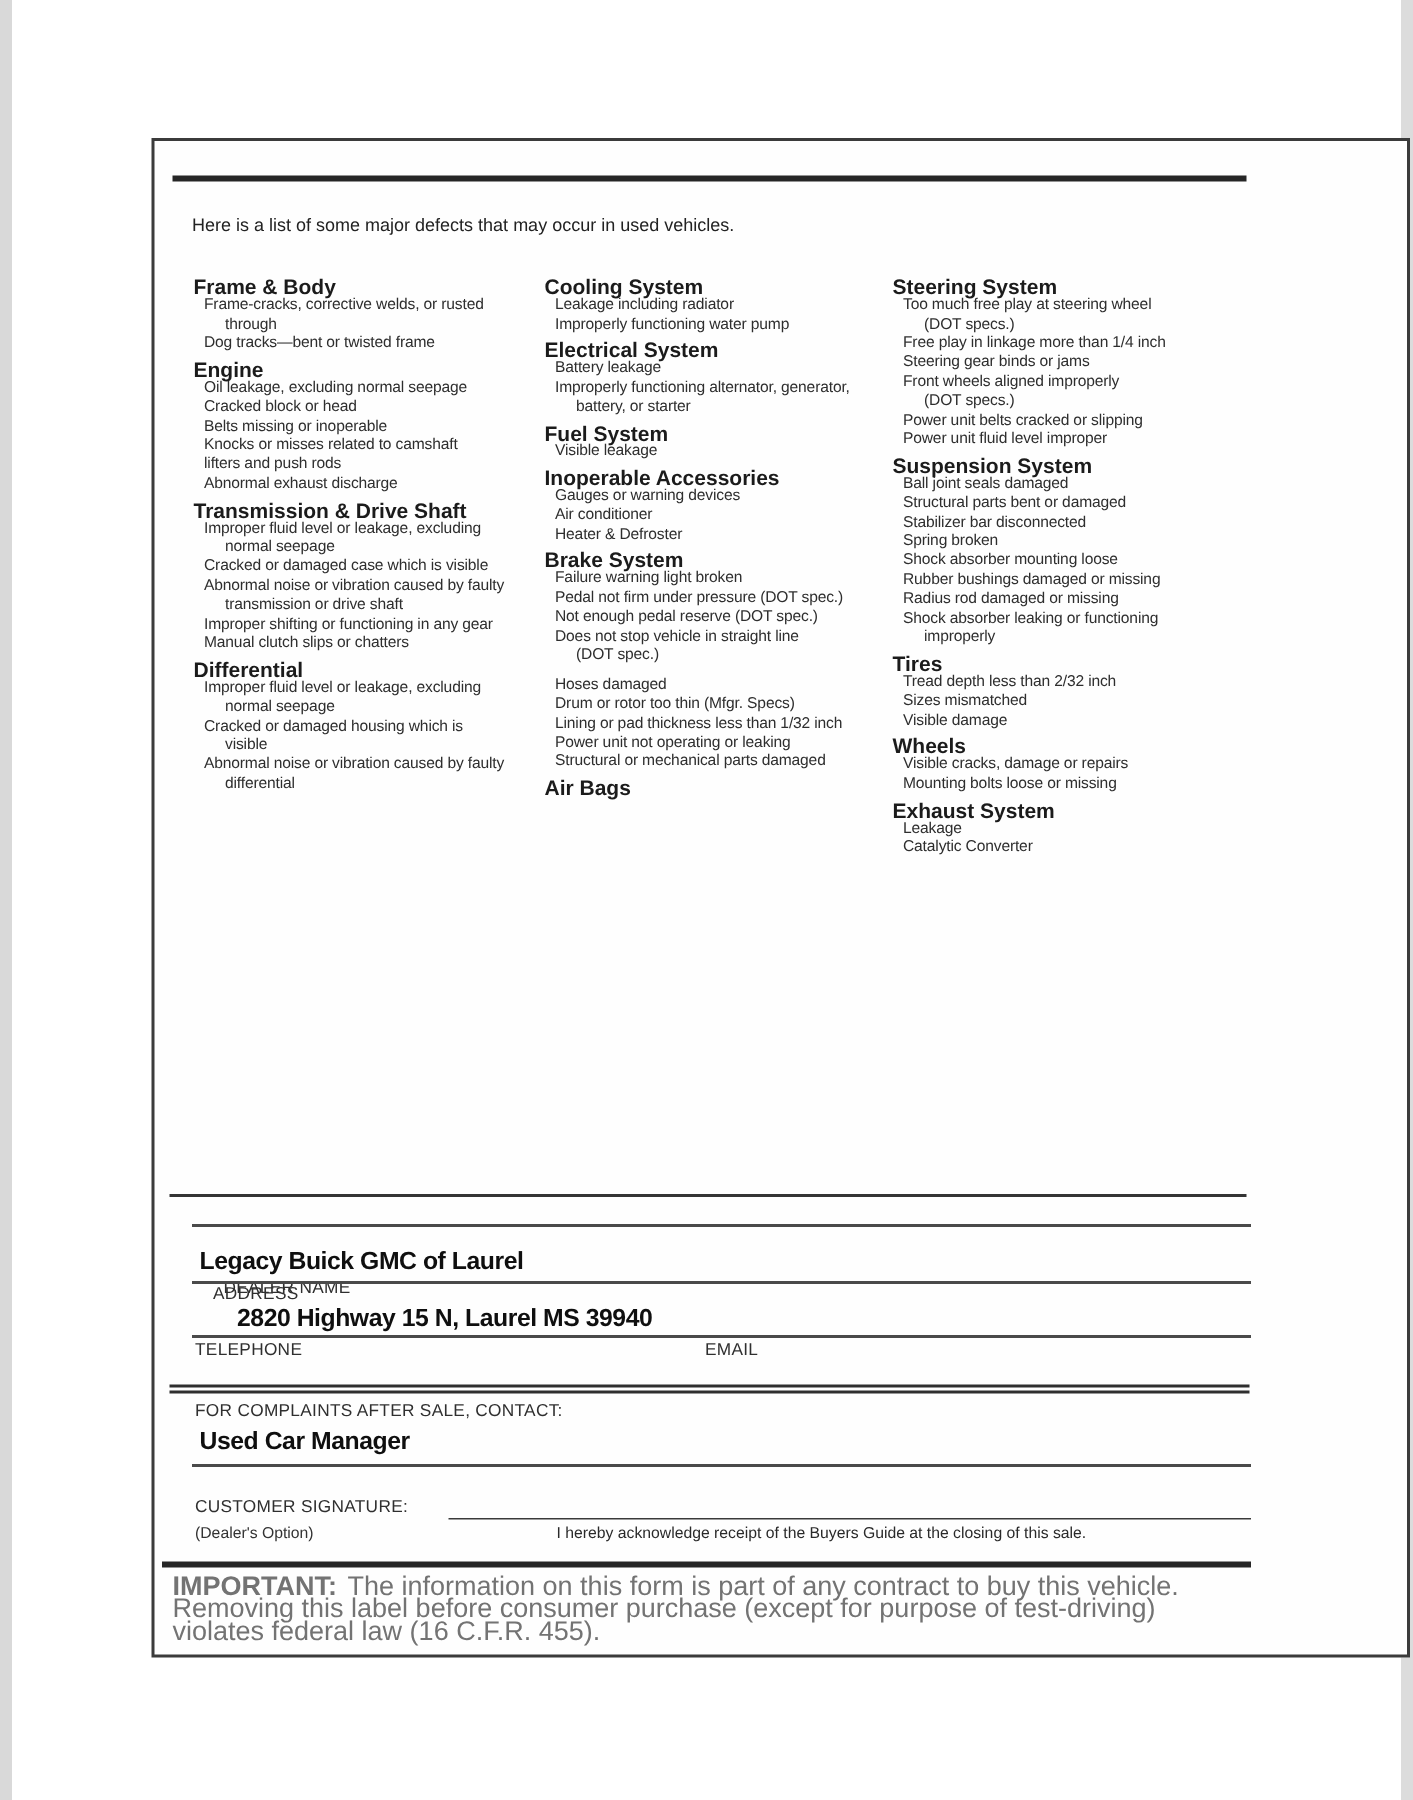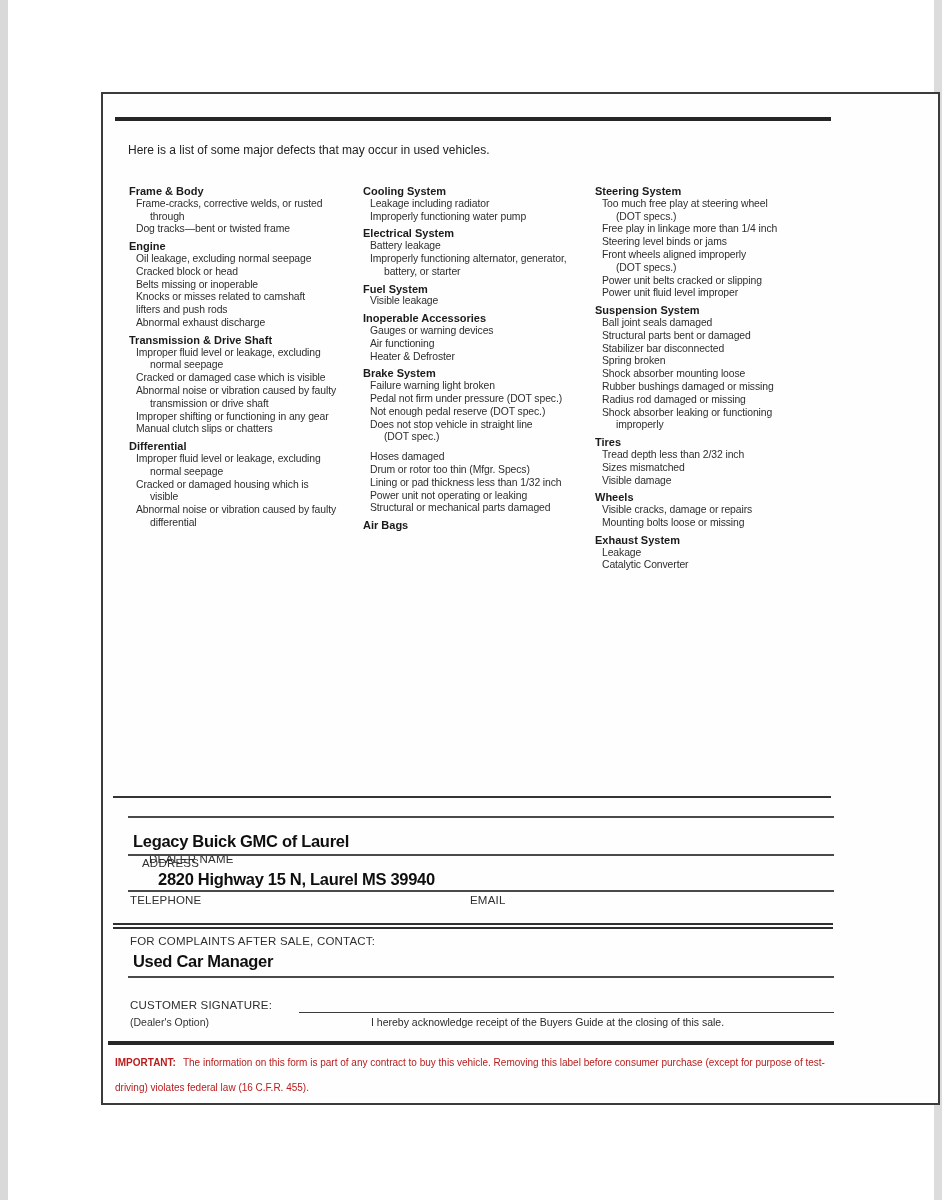--- a/index.html
+++ b/index.html
@@ -25,33 +25,33 @@
 
   .intro{font-size:12px;color:#222;white-space:nowrap;}
 
   .defects-col{top:91px;}
   .col-0{left:26px;width:234px;}
   .col-1{left:260px;width:230px;}
   .col-2{left:492px;width:238px;}
 
   .defect-section{margin-top:4px;}
   .defect-section:first-child{margin-top:0;}
-  .defect-heading{font-weight:bold;font-size:11px;line-height:12.8px;color:#1b1b1b;white-space:nowrap;}
+  .defect-heading{font-weight:bold;font-size:14px;line-height:12.8px;color:#1b1b1b;white-space:nowrap;}
   .defect-line{font-size:10.4px;line-height:12.8px;color:#2e2e2e;white-space:nowrap;letter-spacing:-0.1px;}
   .defect-line.lvl1{padding-left:7px;}
   .defect-line.lvl2{padding-left:21px;}
   .defect-line.gap{margin-top:7px;}
 
   .form-label{font-size:11.5px;color:#2f2f2f;letter-spacing:.2px;white-space:nowrap;}
   .form-value{font-size:16.5px;font-weight:600;color:#0f0f0f;letter-spacing:-0.3px;white-space:nowrap;}
   .form-sub{font-size:10.5px;color:#333;white-space:nowrap;}
   .ack{font-size:10.5px;color:#2a2a2a;white-space:nowrap;}
   .sig-line{border-bottom:1.5px solid #3a3a3a;height:13px;}
 
-  .important{font-size:10px;line-height:25px;color:#b91c1c;}
+  .important{font-size:18px;line-height:15px;color:#737373;}
   .important .imp-label{font-weight:bold;margin-right:7px;}
 </style>
 </head>
 <body>
 
 <div class="edge-strip edge-left"></div>
 <div class="edge-strip edge-right"></div>
 
 <div class="page">
 
@@ -107,21 +107,21 @@
         <div class="defect-line lvl1">Improperly functioning alternator, generator,</div>
         <div class="defect-line lvl2">battery, or starter</div>
       </div>
       <div class="defect-section">
         <div class="defect-heading">Fuel System</div>
         <div class="defect-line lvl1">Visible leakage</div>
       </div>
       <div class="defect-section">
         <div class="defect-heading">Inoperable Accessories</div>
         <div class="defect-line lvl1">Gauges or warning devices</div>
-        <div class="defect-line lvl1">Air functioning</div>
+        <div class="defect-line lvl1">Air conditioner</div>
         <div class="defect-line lvl1">Heater &amp; Defroster</div>
       </div>
       <div class="defect-section">
         <div class="defect-heading">Brake System</div>
         <div class="defect-line lvl1">Failure warning light broken</div>
         <div class="defect-line lvl1">Pedal not firm under pressure (DOT spec.)</div>
         <div class="defect-line lvl1">Not enough pedal reserve (DOT spec.)</div>
         <div class="defect-line lvl1">Does not stop vehicle in straight line</div>
         <div class="defect-line lvl2">(DOT spec.)</div>
         <div class="defect-line lvl1 gap">Hoses damaged</div>
@@ -133,21 +133,21 @@
       <div class="defect-section">
         <div class="defect-heading">Air Bags</div>
       </div>
     </div>
   <div class="defects-col col-2">
       <div class="defect-section">
         <div class="defect-heading">Steering System</div>
         <div class="defect-line lvl1">Too much free play at steering wheel</div>
         <div class="defect-line lvl2">(DOT specs.)</div>
         <div class="defect-line lvl1">Free play in linkage more than 1/4 inch</div>
-        <div class="defect-line lvl1">Steering level binds or jams</div>
+        <div class="defect-line lvl1">Steering gear binds or jams</div>
         <div class="defect-line lvl1">Front wheels aligned improperly</div>
         <div class="defect-line lvl2">(DOT specs.)</div>
         <div class="defect-line lvl1">Power unit belts cracked or slipping</div>
         <div class="defect-line lvl1">Power unit fluid level improper</div>
       </div>
       <div class="defect-section">
         <div class="defect-heading">Suspension System</div>
         <div class="defect-line lvl1">Ball joint seals damaged</div>
         <div class="defect-line lvl1">Structural parts bent or damaged</div>
         <div class="defect-line lvl1">Stabilizer bar disconnected</div>

